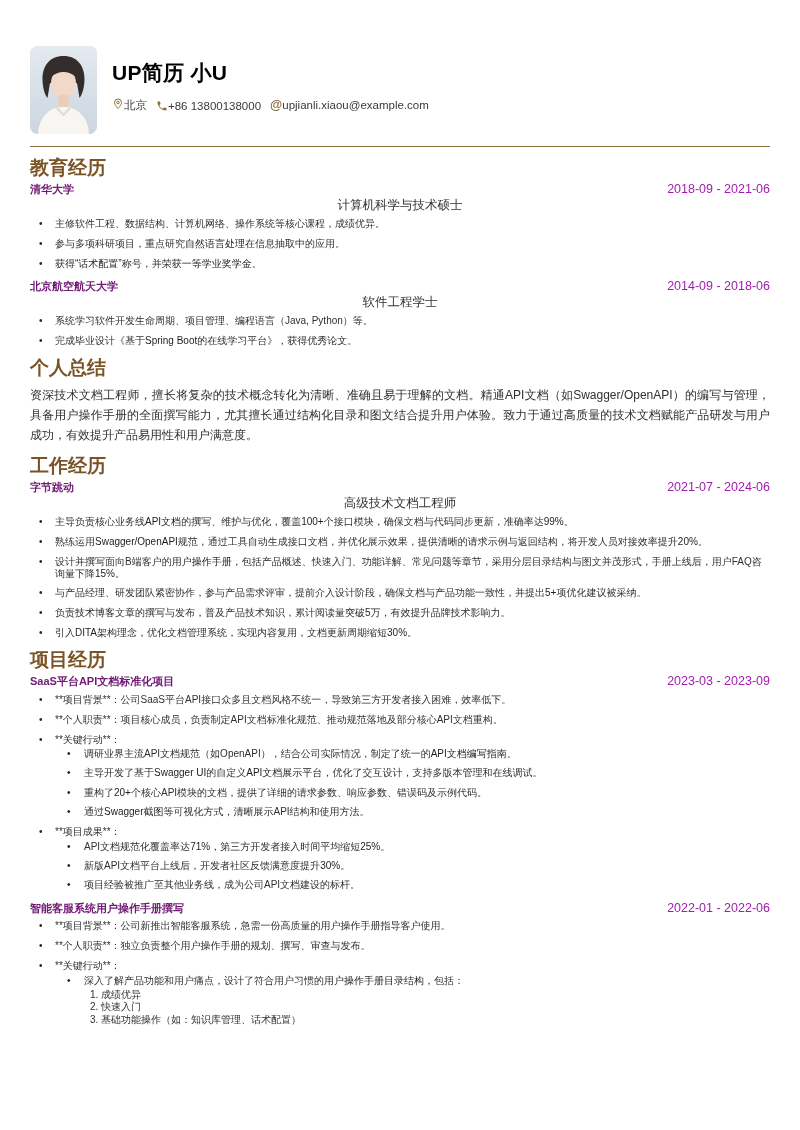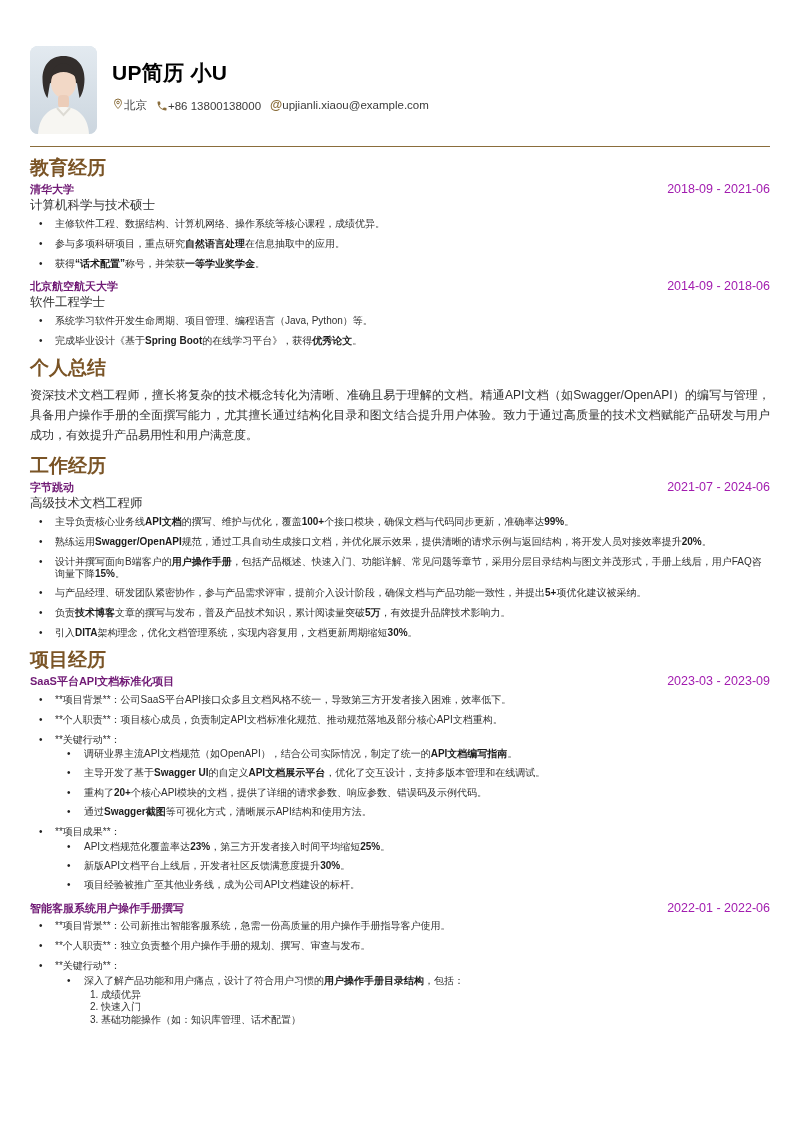--- a/index.html
+++ b/index.html
@@ -23,34 +23,34 @@
   .at { color:var(--rule); font-weight:700; font-size:12.5px; line-height:1; }
   .rule { height:1px; background:var(--rule); margin-top:12px; }
 
   
   .stitle { font-size:19px; font-weight:700; color:var(--accent); margin:8px 0 1px; }
   .entry { margin-top:10px; }
   .entries > .entry:first-child { margin-top:1px; }
   .erow { display:flex; justify-content:space-between; align-items:baseline; }
   .ename { font-size:11px; font-weight:700; color:#701a75; line-height:1.25; }
   .edate { font-size:12.5px; font-weight:400; color:#a21caf; white-space:nowrap; }
-  .erow2 { display:flex; justify-content:flex-start; font-size:12.5px; line-height:1.3; color:#333; }
+  .erow2 { display:flex; justify-content:center; font-size:12.5px; line-height:1.3; color:#333; }
   .summary { font-size:12px; line-height:1.68; margin:4px 0 0; text-align:justify; }
 
   
   ul.bl1, ul.bl2 { list-style:none; margin:5px 0 0; padding:0; }
   ul.bl2 { margin-top:3px; }
   li.bullet { position:relative; font-size:10px; line-height:1.14; margin:0 0 8.5px; }
   ul.bl1 > li.bullet { padding-left:25px; }
   ul.bl1 > li.bullet::before { content:"•"; position:absolute; left:9px; top:0; color:#222; }
   ul.bl2 > li.bullet { padding-left:29px; margin-bottom:8px; }
   ul.bl2 > li.bullet::before { content:"•"; position:absolute; left:12px; top:0; color:#222; }
   ol.toc { margin:3px 0 0; padding-left:17px; line-height:1.14; }
   ol.toc li { margin:1px 0; }
-  b { font-weight:700; color:#1d1d1d; }
+  b { font-weight:400; color:#1d1d1d; }
 </style>
 </head>
 <body>
 
 <div class="page">
 
   <div class="header">
     <div class="photo">
       <svg viewBox="0 0 67 88" width="67" height="88" xmlns="http://www.w3.org/2000/svg">
         <defs>
@@ -173,21 +173,21 @@
           <ul class="bl1">
             <li class="bullet"><span class="seg">**项目背景**：公司SaaS平台API接口众多且文档风格不统一，导致第三方开发者接入困难，效率低下。</span></li>
             <li class="bullet"><span class="seg">**个人职责**：项目核心成员，负责制定API文档标准化规范、推动规范落地及部分核心API文档重构。</span></li>
             <li class="bullet"><span class="seg">**关键行动**：</span><ul class="bl2">
                 <li class="bullet"><span class="seg">调研业界主流API文档规范（如OpenAPI），结合公司实际情况，制定了统一的</span><b class="seg">API文档编写指南</b><span class="seg">。</span></li>
                 <li class="bullet"><span class="seg">主导开发了基于</span><b class="seg">Swagger UI</b><span class="seg">的自定义</span><b class="seg">API文档展示平台</b><span class="seg">，优化了交互设计，支持多版本管理和在线调试。</span></li>
                 <li class="bullet"><span class="seg">重构了</span><b class="seg">20+</b><span class="seg">个核心API模块的文档，提供了详细的请求参数、响应参数、错误码及示例代码。</span></li>
                 <li class="bullet"><span class="seg">通过</span><b class="seg">Swagger截图</b><span class="seg">等可视化方式，清晰展示API结构和使用方法。</span></li>
               </ul></li>
             <li class="bullet"><span class="seg">**项目成果**：</span><ul class="bl2">
-                <li class="bullet"><span class="seg">API文档规范化覆盖率达</span><b class="seg">23%</b><span class="seg">，第三方开发者接入时间平均缩短</span><b class="seg">25%</b><span class="seg">。</span></li>
+                <li class="bullet"><span class="seg">API文档规范化覆盖率达</span><b class="seg">71%</b><span class="seg">，第三方开发者接入时间平均缩短</span><b class="seg">25%</b><span class="seg">。</span></li>
                 <li class="bullet"><span class="seg">新版API文档平台上线后，开发者社区反馈满意度提升</span><b class="seg">30%</b><span class="seg">。</span></li>
                 <li class="bullet"><span class="seg">项目经验被推广至其他业务线，成为公司API文档建设的标杆。</span></li>
               </ul></li>
           </ul>
         </div>
         <div class="entry">
           <div class="erow">
             <span class="ename">智能客服系统用户操作手册撰写</span>
             <span class="edate">2022-01 - 2022-06</span>
           </div>

